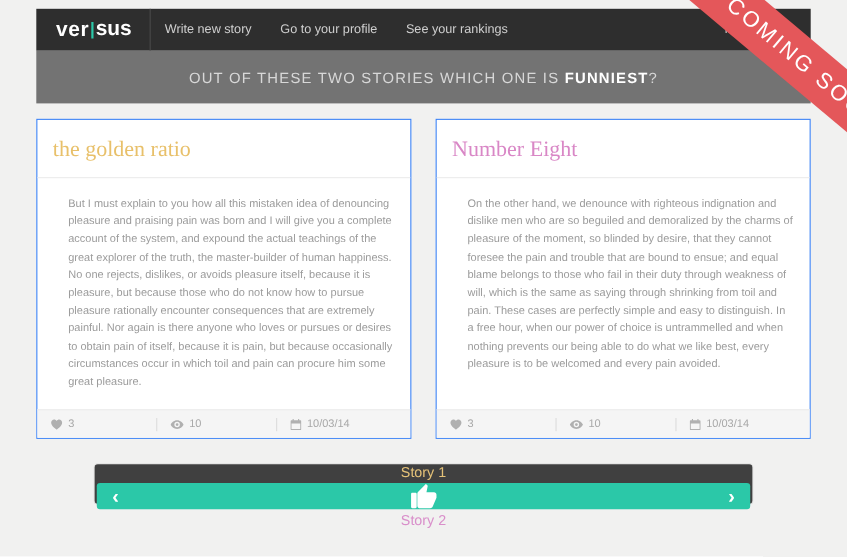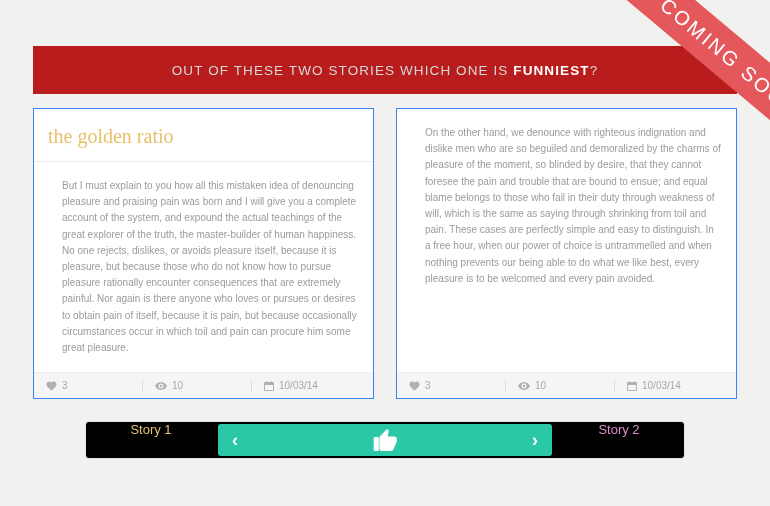--- a/index.html
+++ b/index.html
@@ -71,21 +71,21 @@
     border-right: 3.5px solid transparent;
     border-top: 4px solid #9a9a9a;
     vertical-align: middle;
   }
 
   
   .banner {
     position: absolute;
     left: 33px; top: 46px;
     width: 704px; height: 48px;
-    background: #b91c1c;
+    background: #737373;
     display: flex;
     align-items: center;
     justify-content: center;
     z-index: 2;
   }
   .banner-text {
     font-size: 13.5px;
     letter-spacing: 1.1px;
     color: #d8d8d8;
     text-align: center;
@@ -159,25 +159,27 @@
     letter-spacing: 1.1px;
     color: #c4c4c4;
     z-index: 3;
   }
 
   
   .chooser {
     position: absolute;
     left: 85px; top: 421px;
     width: 600px; height: 38px;
-    background: #000000;
+    background: #404040;
     border: 1px solid #e6e6e5;
     border-radius: 4px;
     display: flex;
+    align-items: center;
     z-index: 3;
+    flex-direction: column;
   }
   .side-label {
     width: 130px;
     text-align: center;
     font-size: 13px;
   }
   .side-gold { color: #e5c278; }
   .side-pink { color: #d98fca; }
   .vote-bar {
     flex: 1;
@@ -212,20 +214,35 @@
     font-size: 20px;
     letter-spacing: 2.5px;
     white-space: nowrap;
   }
 </style>
 </head>
 <body>
 
 <div id="app">
 
+  <div class="navbar">
+    <a class="brand" href="#">
+      <span class="brand-text">ver</span>
+        <span class="brand-bar"></span>
+        <span class="brand-sub">sus</span>
+    </a>
+    <div class="nav-links">
+      <a class="nav-link" href="#">Write new story</a>
+      <a class="nav-link" href="#">Go to your profile</a>
+      <a class="nav-link" href="#">See your rankings</a>
+    </div>
+    <div class="nav-right">
+      <a class="nav-link" href="#"><span>ing games</span><span class="caret"></span></a>
+    </div>
+  </div>
 
   <div class="banner">
     <div class="banner-text"><span>OUT OF THESE TWO STORIES WHICH ONE IS </span><span class="hl">FUNNIEST</span><span>?</span></div>
   </div>
 
   <div class="cards">
 
     <div class="card">
       <div class="card-title title-gold">the golden ratio</div>
       <div class="card-body">But I must explain to you how all this mistaken idea of denouncing pleasure and praising pain was born and I will give you a complete account of the system, and expound the actual teachings of the great explorer of the truth, the master-builder of human happiness. No one rejects, dislikes, or avoids pleasure itself, because it is pleasure, but because those who do not know how to pursue pleasure rationally encounter consequences that are extremely painful. Nor again is there anyone who loves or pursues or desires to obtain pain of itself, because it is pain, but because occasionally circumstances occur in which toil and pain can procure him some great pleasure.</div>
@@ -247,20 +264,21 @@
         <div class="stat">
           <svg class="ico" width="10" height="10" viewBox="0 0 20 20">
               <path d="M2 2h2V0h2v2h8V0h2v2h2a2 2 0 012 2v14a2 2 0 01-2 2H2a2 2 0 01-2-2V4a2 2 0 012-2zm0 6v10h16V8H2z"></path>
             </svg>
           <span>10/03/14</span>
         </div>
       </div>
     </div>
 
     <div class="card">
+      <div class="card-title title-pink">Number Eight</div>
       <div class="card-body">On the other hand, we denounce with righteous indignation and dislike men who are so beguiled and demoralized by the charms of pleasure of the moment, so blinded by desire, that they cannot foresee the pain and trouble that are bound to ensue; and equal blame belongs to those who fail in their duty through weakness of will, which is the same as saying through shrinking from toil and pain. These cases are perfectly simple and easy to distinguish. In a free hour, when our power of choice is untrammelled and when nothing prevents our being able to do what we like best, every pleasure is to be welcomed and every pain avoided.</div>
       <div class="card-footer">
         <div class="stat">
           <svg class="ico" width="11" height="10" viewBox="0 0 24 22">
               <path d="M12 21C12 21 1 14 1 7.2 1 3.8 3.7 1 7 1c2 0 3.9 1.1 5 2.8C13.1 2.1 15 1 17 1c3.3 0 6 2.8 6 6.2C23 14 12 21 12 21z"></path>
             </svg>
           <span>3</span>
         </div>
         <div class="divider"></div>
         <div class="stat">

